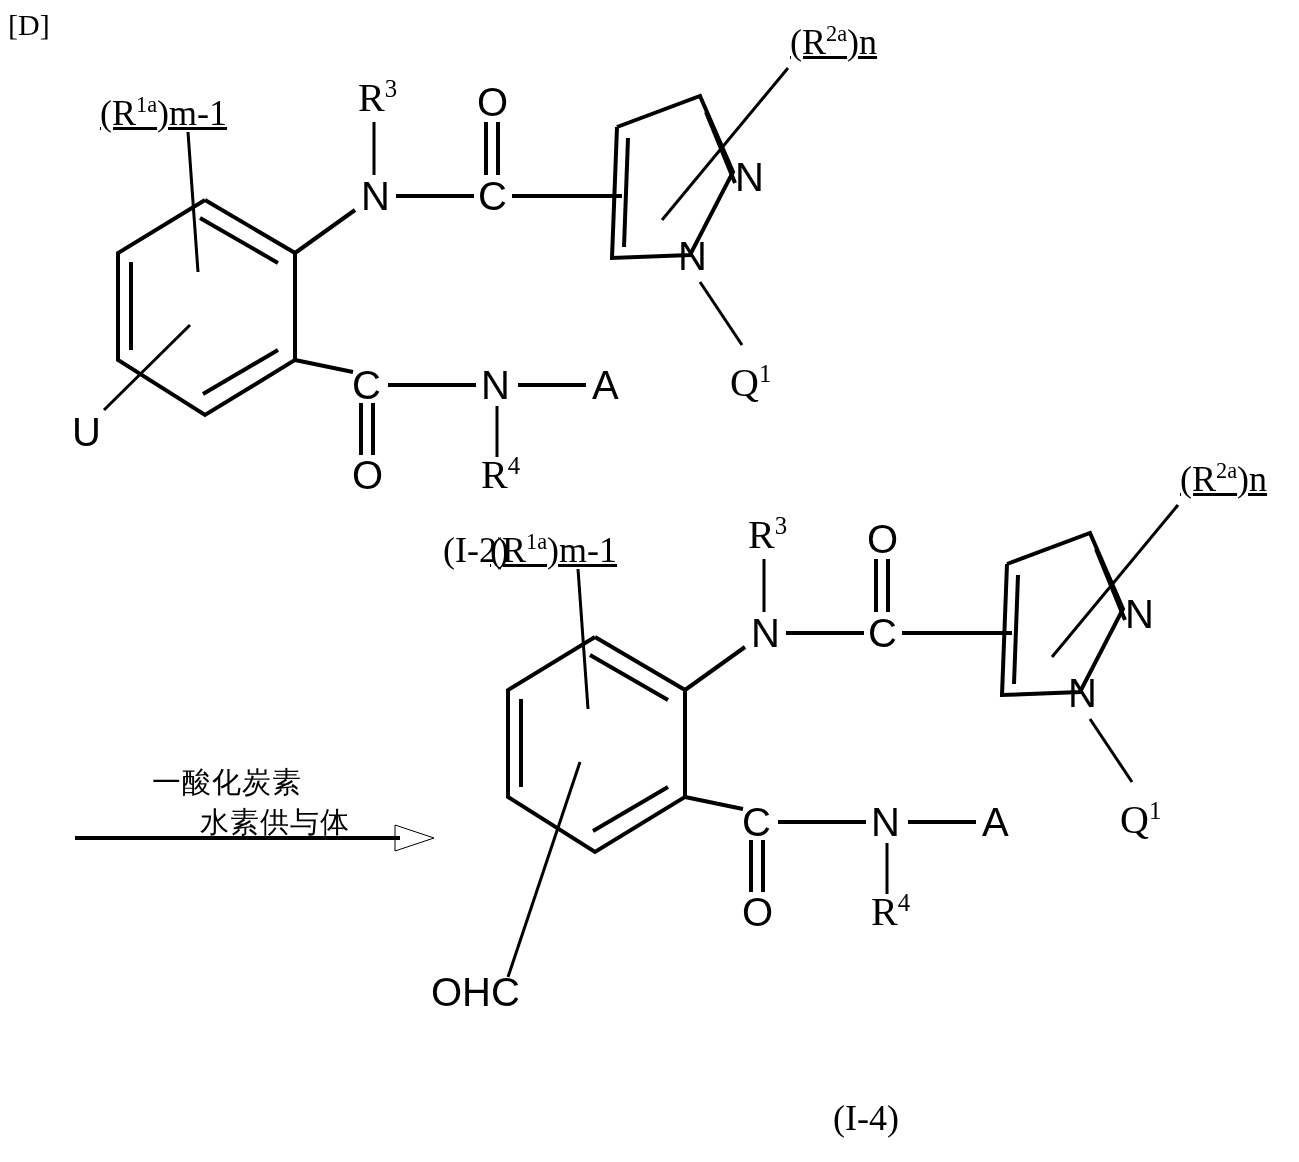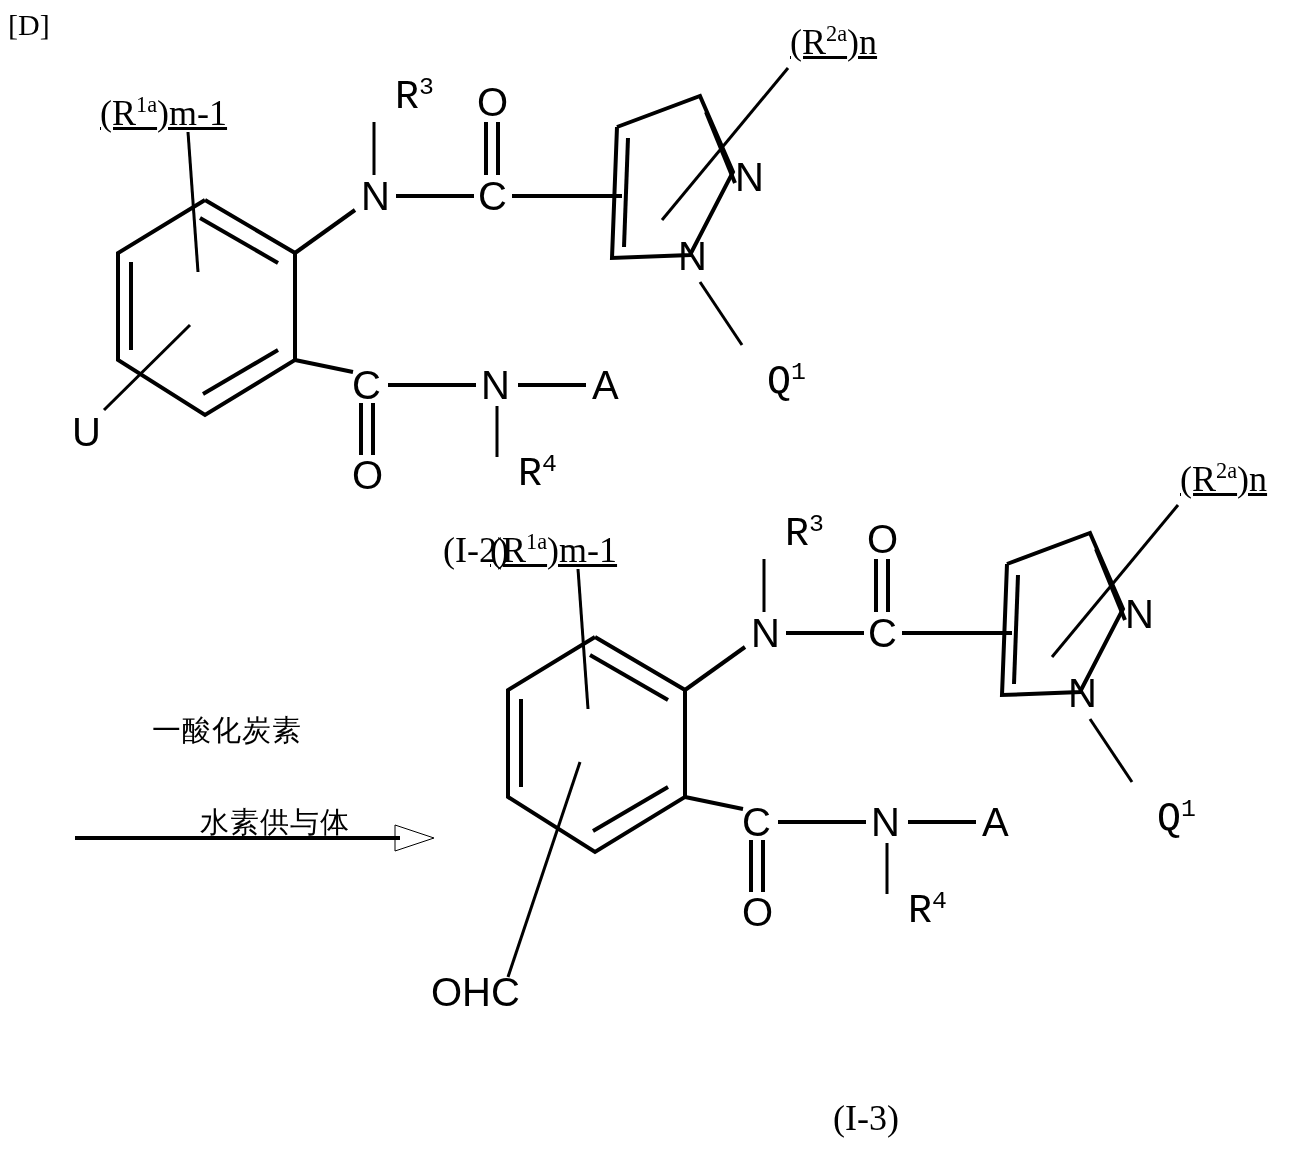--- a/index.html
+++ b/index.html
@@ -29,23 +29,22 @@
   .atom {
     font-family: "Liberation Sans", sans-serif;
     font-size: 40px;
     font-weight: 400;
   }
   .atom-group {
     font-family: "Liberation Sans", sans-serif;
     font-size: 40px;
   }
   .rgroup {
-    font-family: Liberation Mono, monospace;
+    font-family: Liberation Serif, serif;
     font-size: 40px;
-    margin-left: 37px;
   }
   .rgroup sup {
     font-size: 0.62em;
     vertical-align: super;
     line-height: 0;
   }
   .subst {
     font-family: "Liberation Serif", serif;
     font-size: 36px;
     text-decoration: underline;
@@ -241,21 +240,21 @@
   <div class="lbl atom" style="left:481px; top:365px;">N</div>
 
   <div class="lbl rgroup" style="left:481px; top:455px;">
     <span>R</span><sup>4</sup>
   </div>
 
   <div class="lbl atom" style="left:592px; top:365px;">A</div>
 
   <div class="lbl compound-id" style="left:443px; top:532px;">(I-2)</div>
 
-  <div class="lbl cond-text" style="left:152px; top:716px;">一酸化炭素</div>
+  <div class="lbl cond-text" style="left:152px; top:768px;">一酸化炭素</div>
   <div class="lbl cond-text" style="left:152px; top:808px;margin-left:48px;">水素供与体</div>
 
   <div class="lbl subst" style="left:490px; top:532px;">
     <span>(R</span><sup>1a</sup><span>)m-1</span>
   </div>
 
   <div class="lbl atom-group" style="left:431px; top:972px;">OHC</div>
 
   <div class="lbl rgroup" style="left:748px; top:515px;">
     <span>R</span><sup>3</sup>
@@ -284,15 +283,15 @@
   <div class="lbl atom" style="left:742px; top:892px;">O</div>
 
   <div class="lbl atom" style="left:871px; top:802px;">N</div>
 
   <div class="lbl rgroup" style="left:871px; top:892px;">
     <span>R</span><sup>4</sup>
   </div>
 
   <div class="lbl atom" style="left:982px; top:802px;">A</div>
 
-  <div class="lbl compound-id" style="left:833px; top:1100px;">(I-3)</div>
+  <div class="lbl compound-id" style="left:833px; top:1100px;">(I-4)</div>
 
 </div>
 
 </body></html>

